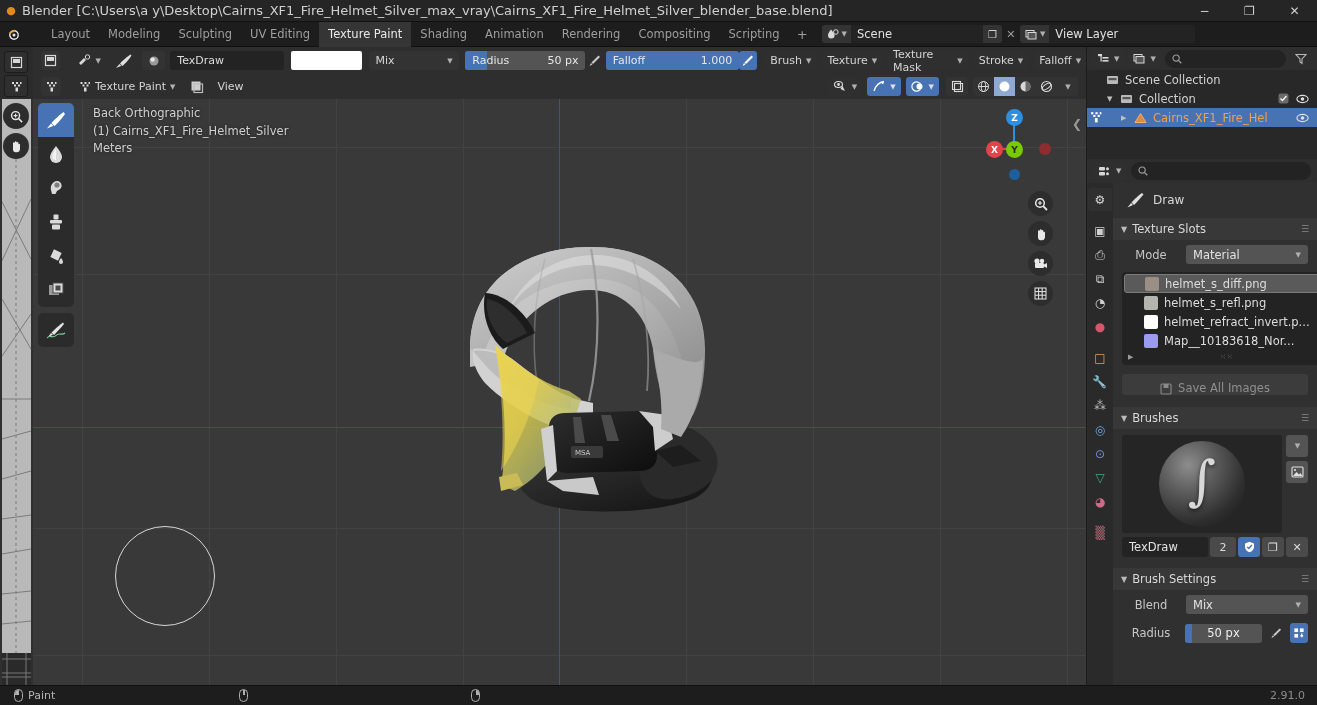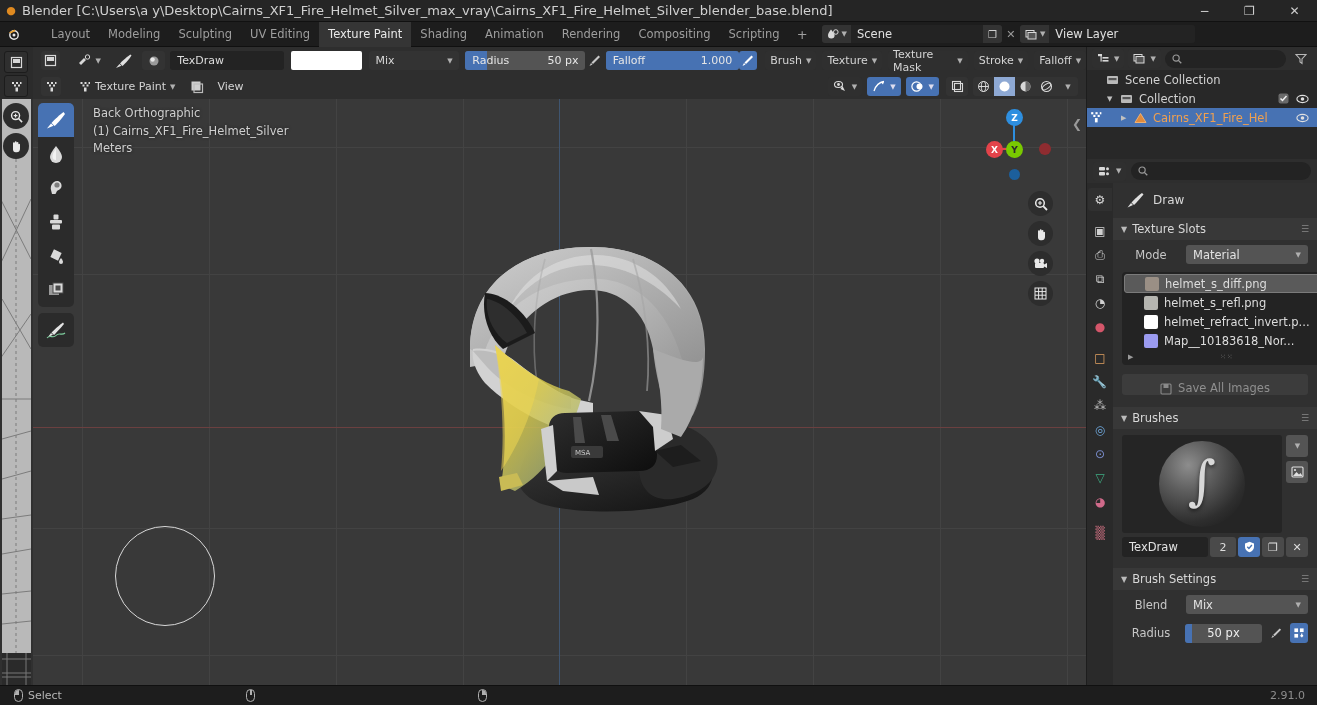--- a/index.html
+++ b/index.html
@@ -1050,21 +1050,21 @@
         </div>
       </div>
     </div>
 
   </div>
 
   <div class="statusbar">
     <div style="width:14px"></div>
     <div class="sb-item">
       <span class="mouse-ico l"></span>
-      <span>Select</span>
+      <span>Paint</span>
     </div>
     <div style="width:184px"></div>
     <div class="sb-item">
       <span class="mouse-ico m"></span>
       <span></span>
     </div>
     <div style="width:218px"></div>
     <div class="sb-item">
       <span class="mouse-ico r"></span>
       <span></span>

